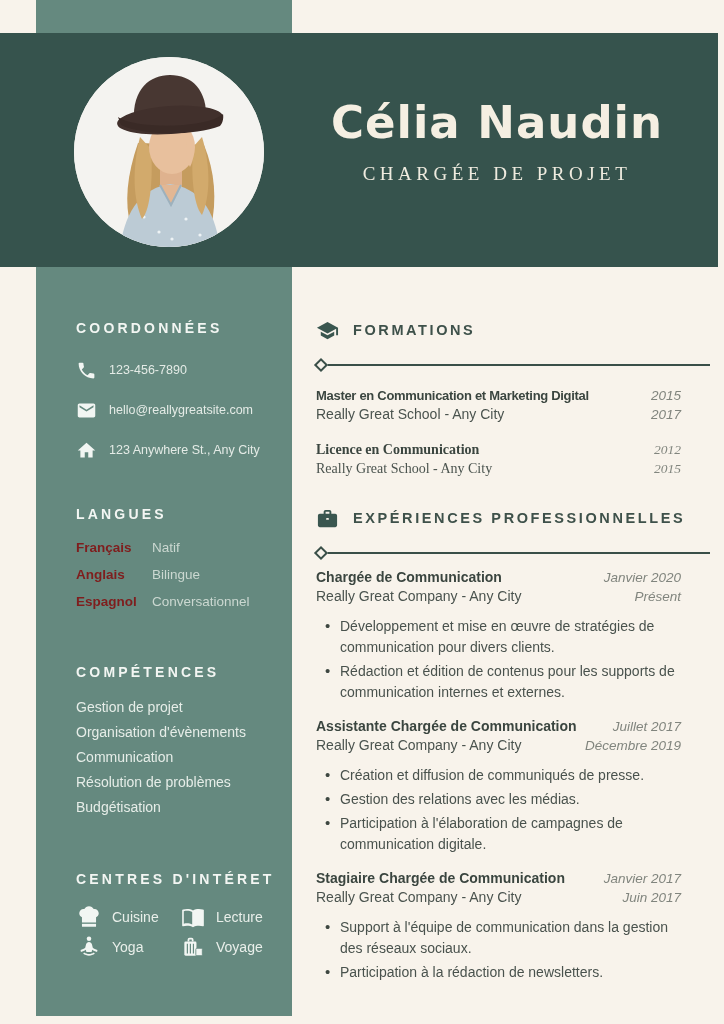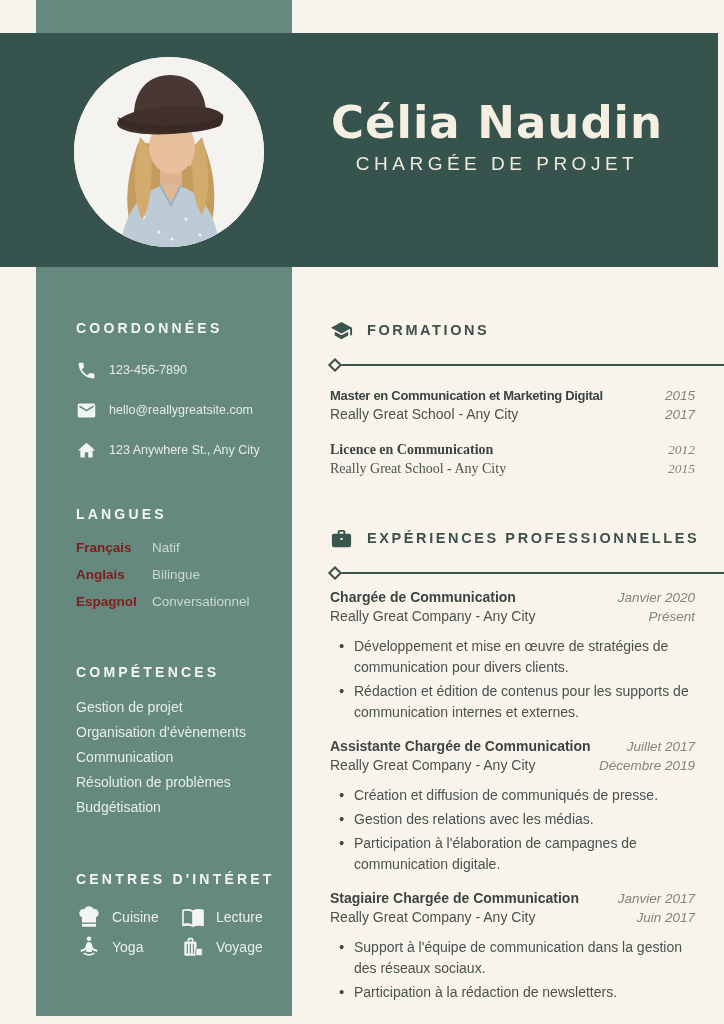--- a/index.html
+++ b/index.html
@@ -14,21 +14,21 @@
   .photo-wrap{
     position:absolute;left:74px;top:57px;width:190px;height:190px;border-radius:50%;
     overflow:hidden;background:#f4f3f0;
   }
   .photo-wrap svg{display:block;width:190px;height:190px;}
   .header-text{position:absolute;left:298px;top:97px;width:398px;text-align:center;}
   .name{
     font-family:"DejaVu Sans","Liberation Sans",sans-serif;
     font-size:45px;font-weight:800;color:#F5EFE2;letter-spacing:1px;line-height:1.15;white-space:nowrap;
   }
-  .job-title{margin-top:4px;font-size:19px;letter-spacing:4.5px;color:#EFEBDF;font-weight:400;}
+  .job-title{margin-top:14px;font-size:19px;letter-spacing:4.5px;color:#EFEBDF;font-weight:400;font-family:Liberation Serif, serif;}
 
   
   .sidebar-content{
     position:absolute;left:36px;top:267px;width:256px;box-sizing:border-box;
     padding:52px 16px 0 40px;color:#EDF2EF;
   }
   .side-heading{font-size:14px;font-weight:700;letter-spacing:3.2px;color:#F3F6F3;line-height:18px;}
   .contact .side-heading{margin-bottom:20px;}
   .contact-row{display:flex;align-items:center;gap:12px;margin-bottom:14px;min-height:26px;}
   .contact-row svg{width:21px;height:21px;flex:none;}
@@ -45,37 +45,37 @@
   .skill-item{font-size:14px;color:#E6EDE8;line-height:25px;}
 
   .side-section.interests{margin-top:50px;}
   .interests .side-heading{margin-bottom:14px;}
   .interest-grid{display:grid;grid-template-columns:104px 1fr;}
   .interest-item{display:flex;align-items:center;gap:10px;height:30px;}
   .interest-item svg{width:26px;height:26px;flex:none;}
   .interest-label{font-size:14px;color:#E9EFEA;}
 
   
-  .main-content{position:absolute;left:330px;top:318px;width:394px;}
+  .main-content{position:absolute;left:316px;top:318px;width:394px;}
   .sec-header{display:flex;align-items:center;gap:14px;height:24px;}
   .sec-header svg{width:23px;height:23px;flex:none;}
   .sec-title{font-size:14.5px;font-weight:700;letter-spacing:2.6px;color:#3E514A;white-space:nowrap;}
   .sec-rule{position:relative;height:2px;background:#3A4F48;margin-top:22px;}
   .rule-diamond{
     position:absolute;left:0;top:-4px;width:6px;height:6px;
     border:2px solid #3A4F48;background:#F8F3EB;transform:rotate(45deg);
   }
   .entry{display:flex;justify-content:space-between;padding-right:29px;margin-top:20px;}
   .entry + .entry{margin-top:16px;font-family:Liberation Serif, serif;}
   .entry-left{flex:1 1 auto;min-width:0;}
   .entry-title{font-size:14px;font-weight:700;color:#3A453F;line-height:19px;white-space:nowrap;}
   .entry-title.tight{font-size:13px;letter-spacing:-0.3px;}
   .entry-org{font-size:14px;color:#4A534E;line-height:19px;}
   .entry-dates{flex:none;text-align:right;font-style:italic;font-size:13.5px;color:#81857E;line-height:19px;padding-left:8px;}
-  .section-experience{margin-top:48px;}
+  .section-experience{margin-top:28px;}
   .exp-entry{margin-top:14px;}
   .bullets{margin:10px 0 0;padding:0 29px 0 0;list-style:none;}
   .bullets li{position:relative;padding-left:24px;font-size:14px;color:#49524D;line-height:21px;margin-bottom:3px;}
   .bullets li::before{content:"\2022";position:absolute;left:9px;top:-1px;color:#3E4741;font-size:15px;}
 </style>
 </head>
 <body>
 
 <div class="page">
 

